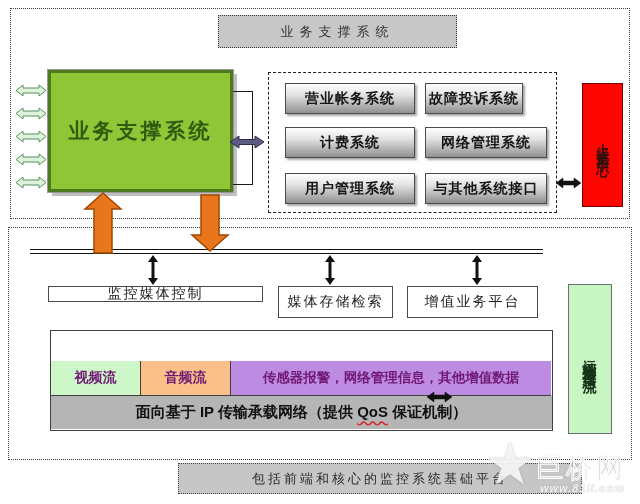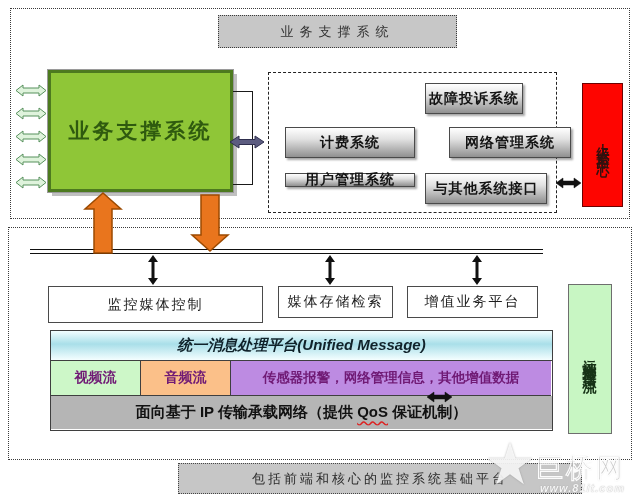--- a/index.html
+++ b/index.html
@@ -112,30 +112,33 @@
   <div class="abs stub" style="left:233px;top:91px;width:20px;height:1px;"></div>
   <div class="abs stub" style="left:252px;top:91px;width:1px;height:94px;"></div>
   <div class="abs stub" style="left:233px;top:184px;width:20px;height:1px;"></div>
   <div class="abs conn" style="left:229px;top:135px;">
     <svg width="36" height="14" viewBox="0 0 36 14">
         <polygon points="1,7 10,1 10,4.5 26,4.5 26,1 35,7 26,13 26,9.5 10,9.5 10,13" fill="#5c5c80" stroke="#2e2e4d" stroke-width="1"></polygon>
       </svg>
   </div>
 
   <div class="abs dashed-box"></div>
+  <div class="abs sysbox center" style="left:285px;top:83px;width:130px;height:31px;">
+    <span>营业帐务系统</span>
+  </div>
   <div class="abs sysbox center" style="left:425px;top:83px;width:98px;height:31px;">
     <span>故障投诉系统</span>
   </div>
   <div class="abs sysbox center" style="left:285px;top:127px;width:130px;height:31px;">
     <span>计费系统</span>
   </div>
-  <div class="abs sysbox center" style="left:425px;top:127px;width:122px;height:31px;margin-left:24px;">
+  <div class="abs sysbox center" style="left:425px;top:127px;width:122px;height:31px;">
     <span>网络管理系统</span>
   </div>
-  <div class="abs sysbox center" style="left:285px;top:173px;width:130px;height:14px;">
+  <div class="abs sysbox center" style="left:285px;top:173px;width:130px;height:31px;">
     <span>用户管理系统</span>
   </div>
   <div class="abs sysbox center" style="left:425px;top:173px;width:122px;height:31px;">
     <span>与其他系统接口</span>
   </div>
 
   <div class="abs red-box center">
     <span class="vtext">上级监控中心</span>
   </div>
   <div class="abs conn" style="left:555px;top:177px;">
@@ -166,38 +169,35 @@
     <svg width="12" height="32" viewBox="0 0 12 32">
         <polygon points="6,1 11,8 7.5,8 7.5,24 11,24 6,31 1,24 4.5,24 4.5,8 1,8" fill="#111"></polygon>
       </svg>
   </div>
   <div class="abs conn" style="left:471px;top:254px;">
     <svg width="12" height="32" viewBox="0 0 12 32">
         <polygon points="6,1 11,8 7.5,8 7.5,24 11,24 6,31 1,24 4.5,24 4.5,8 1,8" fill="#111"></polygon>
       </svg>
   </div>
 
-  <div class="abs whitebox center" style="left:48px;top:286px;width:215px;height:37px;">
+  <div class="abs whitebox center" style="left:48px;top:286px;width:215px;height:16px;">
     <span>监控媒体控制</span>
   </div>
   <div class="abs whitebox center" style="left:278px;top:286px;width:115px;height:32px;">
     <span>媒体存储检索</span>
   </div>
   <div class="abs whitebox center" style="left:407px;top:286px;width:131px;height:32px;">
     <span>增值业务平台</span>
   </div>
 
   <div class="abs remote-box center">
     <span class="vtext">远端监控信息流</span>
   </div>
 
   <div class="abs um-outer">
-    <div class="abs um-title center">
-      <span>统一消息处理平台(Unified Message)</span>
-    </div>
     <div class="abs um-cell um-video center">
       <span>视频流</span>
     </div>
     <div class="abs um-cell um-audio center">
       <span>音频流</span>
     </div>
     <div class="abs um-cell um-sensor center">
       <span>传感器报警，网络管理信息，其他增值数据</span>
     </div>
     <div class="abs um-ip center">

